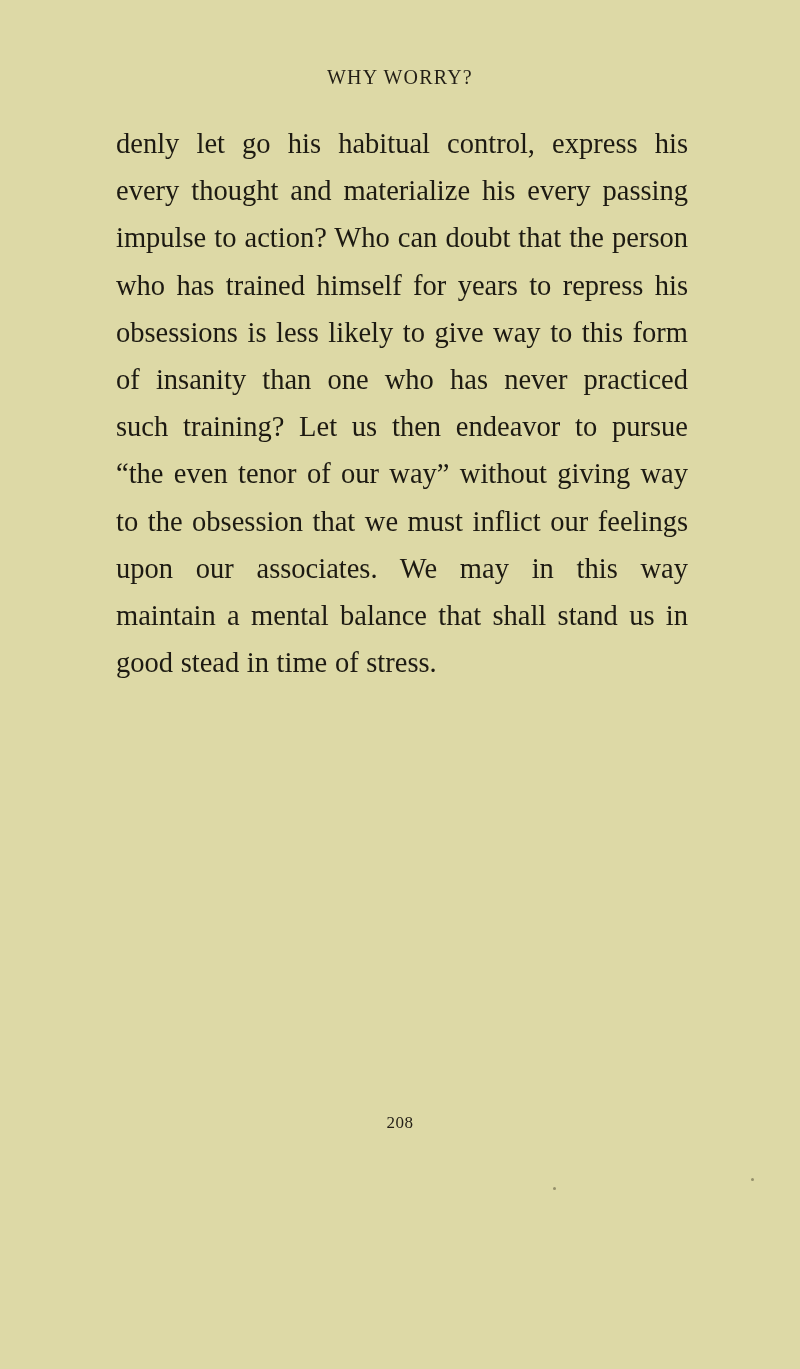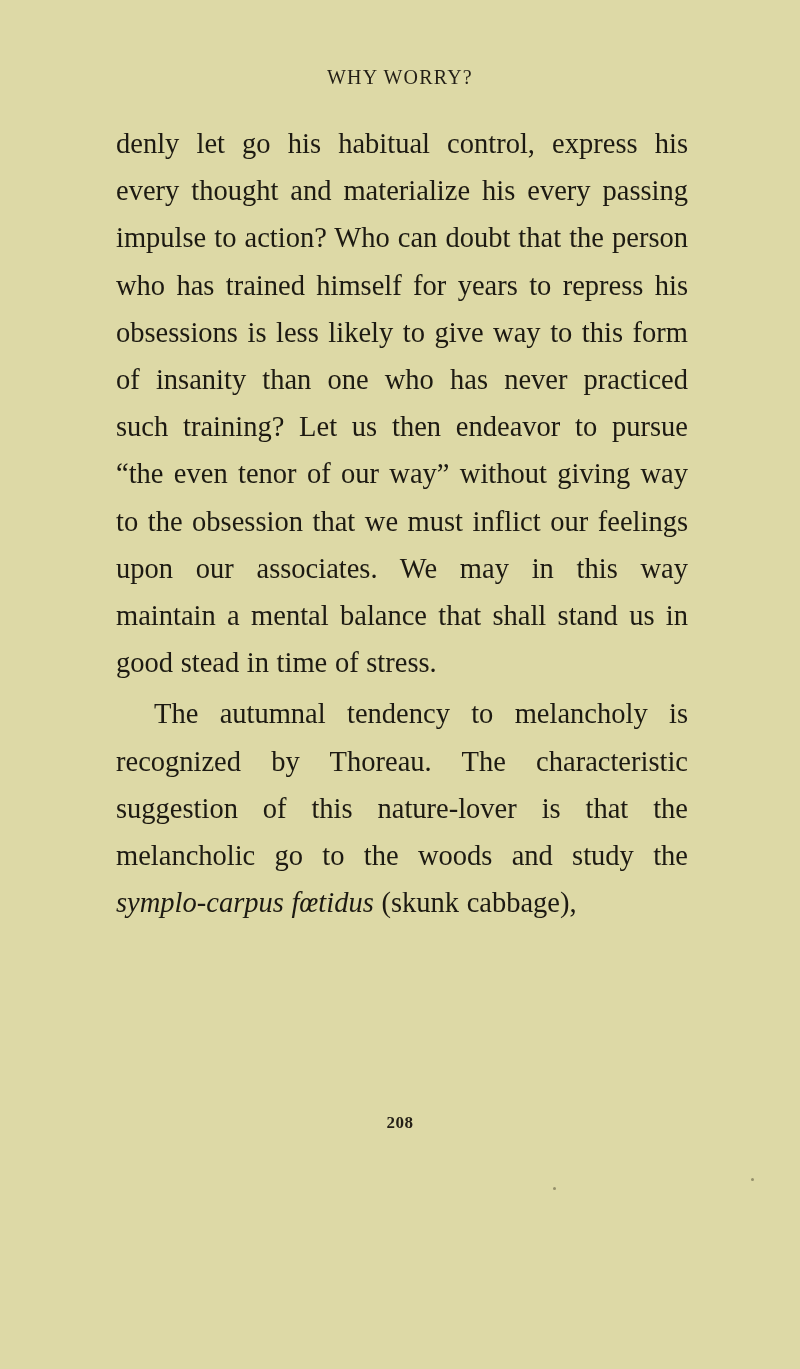--- a/index.html
+++ b/index.html
@@ -56,21 +56,21 @@
   .italic {
     font-style: italic;
   }
   .folio {
     position: absolute;
     top: 1113px;
     left: 0;
     width: 800px;
     text-align: center;
     font-size: 17px;
-    font-weight: bold;
+    font-weight: normal;
     letter-spacing: 0.5px;
     color: #231f16;
   }
   .edge-dot {
     position: absolute;
     width: 3px;
     height: 3px;
     background: rgba(60,55,35,0.45);
     border-radius: 50%;
   }
@@ -81,21 +81,20 @@
 <body>
 
 <div class="page">
 
   <div class="running-head">WHY WORRY?</div>
 
   <div class="body-block">
 
     <p class="para-first">denly let go his habitual control, express his every thought and materialize his every passing impulse to action? Who can doubt that the person who has trained himself for years to repress his obsessions is less likely to give way to this form of insanity than one who has never practiced such training? Let us then endeavor to pursue “the even tenor of our way” without giving way to the obsession that we must inflict our feelings upon our associates. We may in this way maintain a mental balance that shall stand us in good stead in time of stress.</p>
 
-    <p class="indented"><span>The autumnal tendency to melancholy is recognized by Thoreau. The characteristic suggestion of this nature-lover is that the melancholic go to the woods and study the </span><span class="italic">symplo-carpus fœtidus</span><span> (skunk cabbage),</span></p>
 
   </div>
 
   <div class="folio">208</div>
 
   <span class="edge-dot left"></span>
   <span class="edge-dot right"></span>
 
 </div>
 

